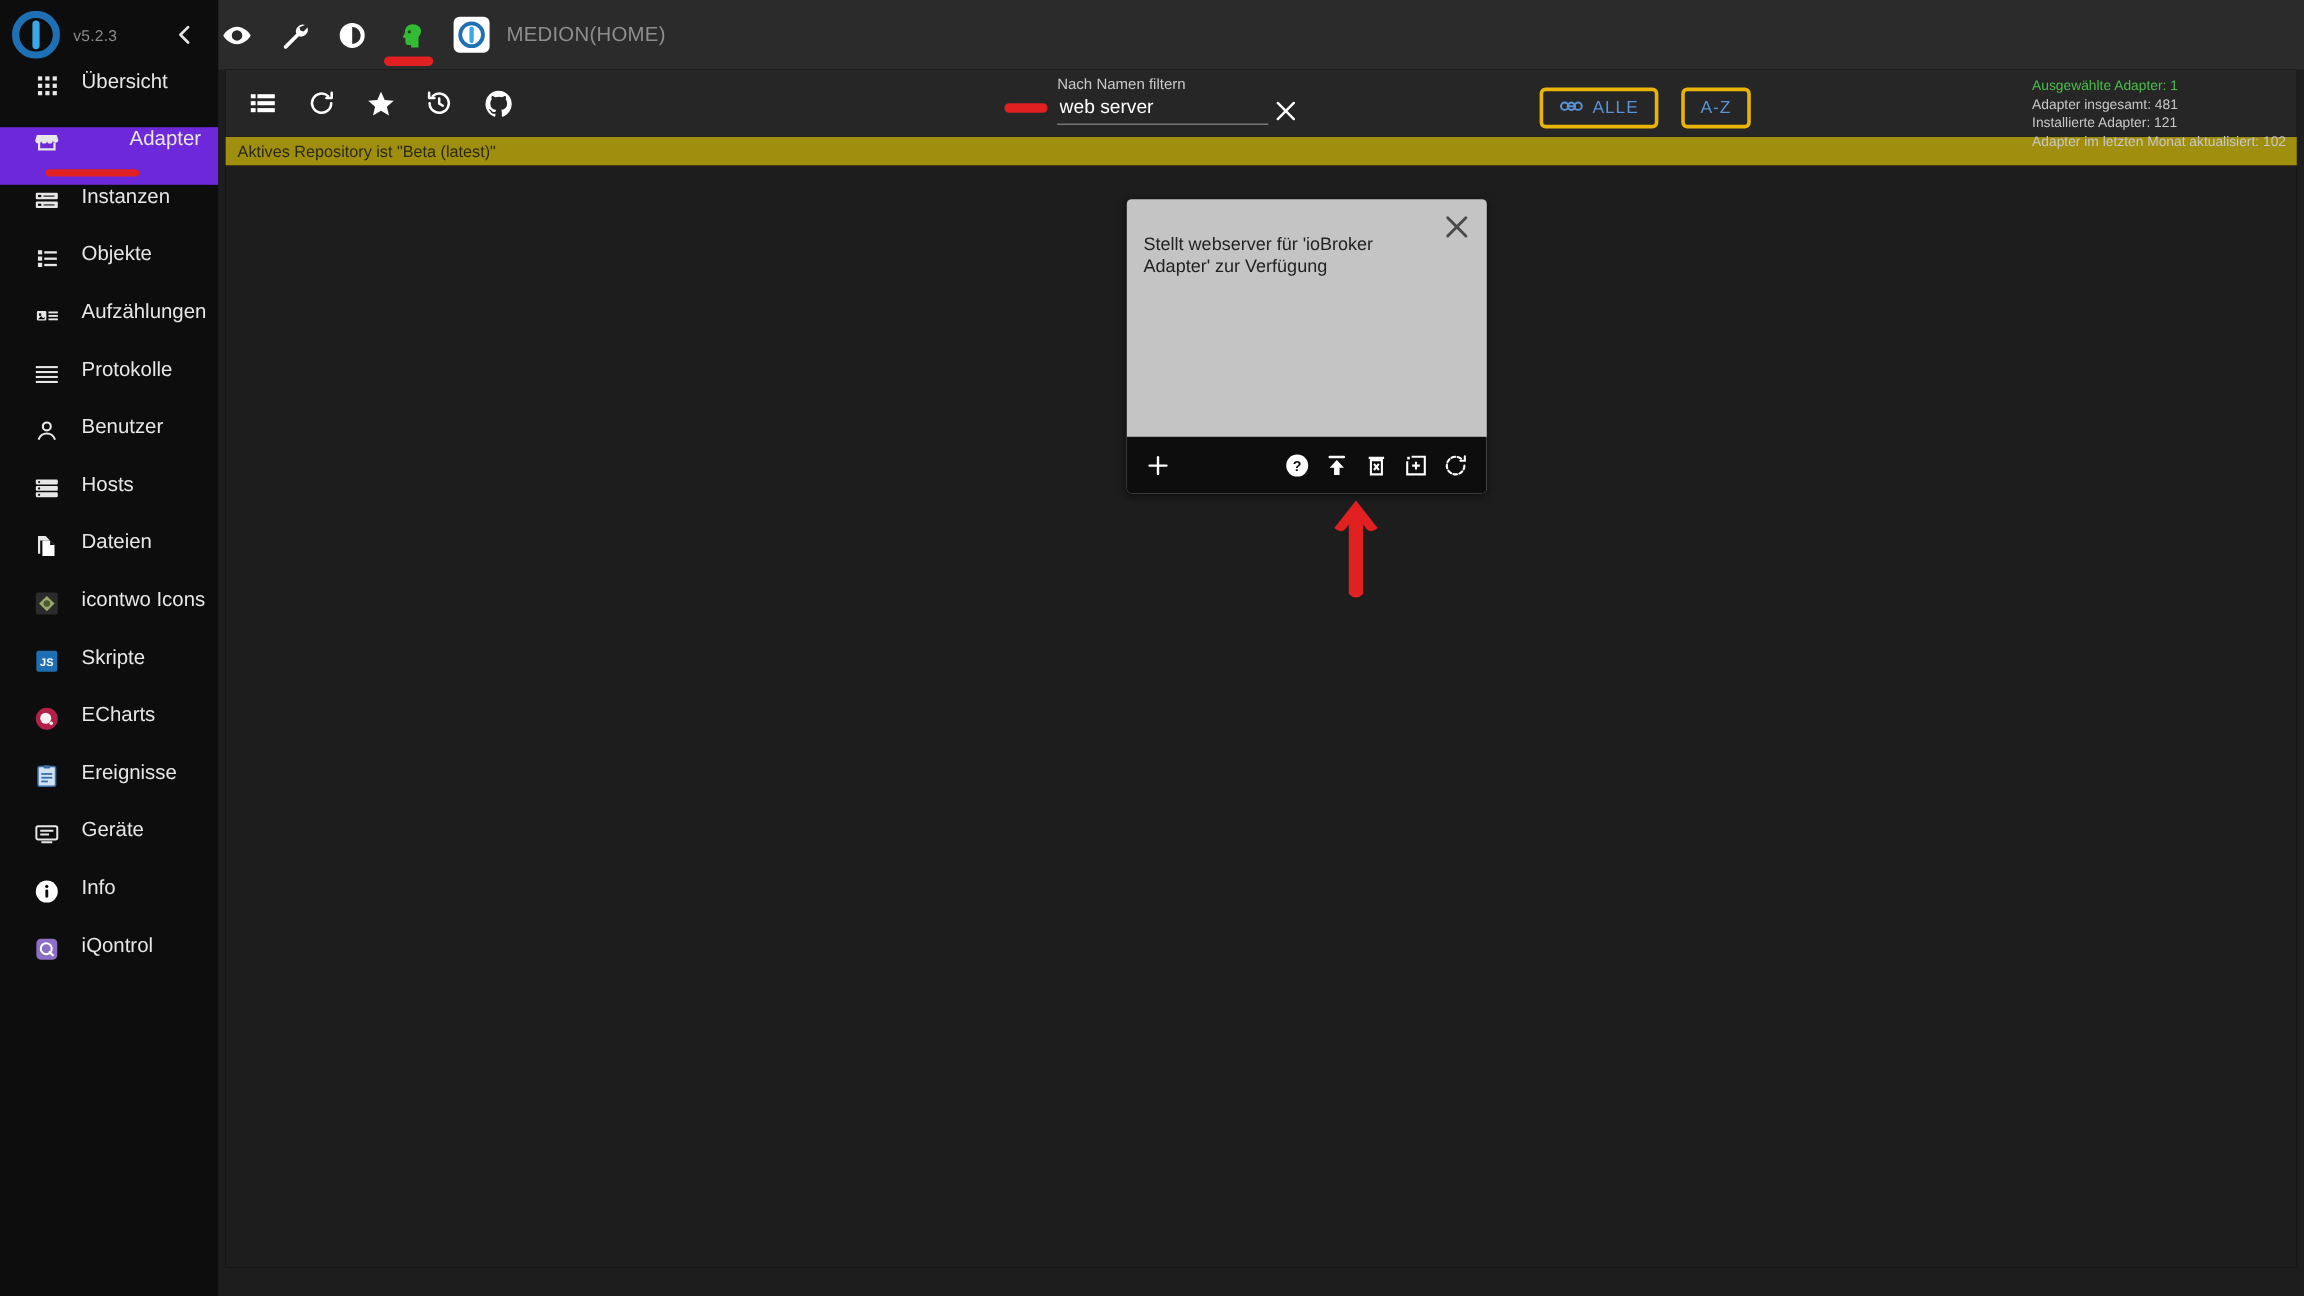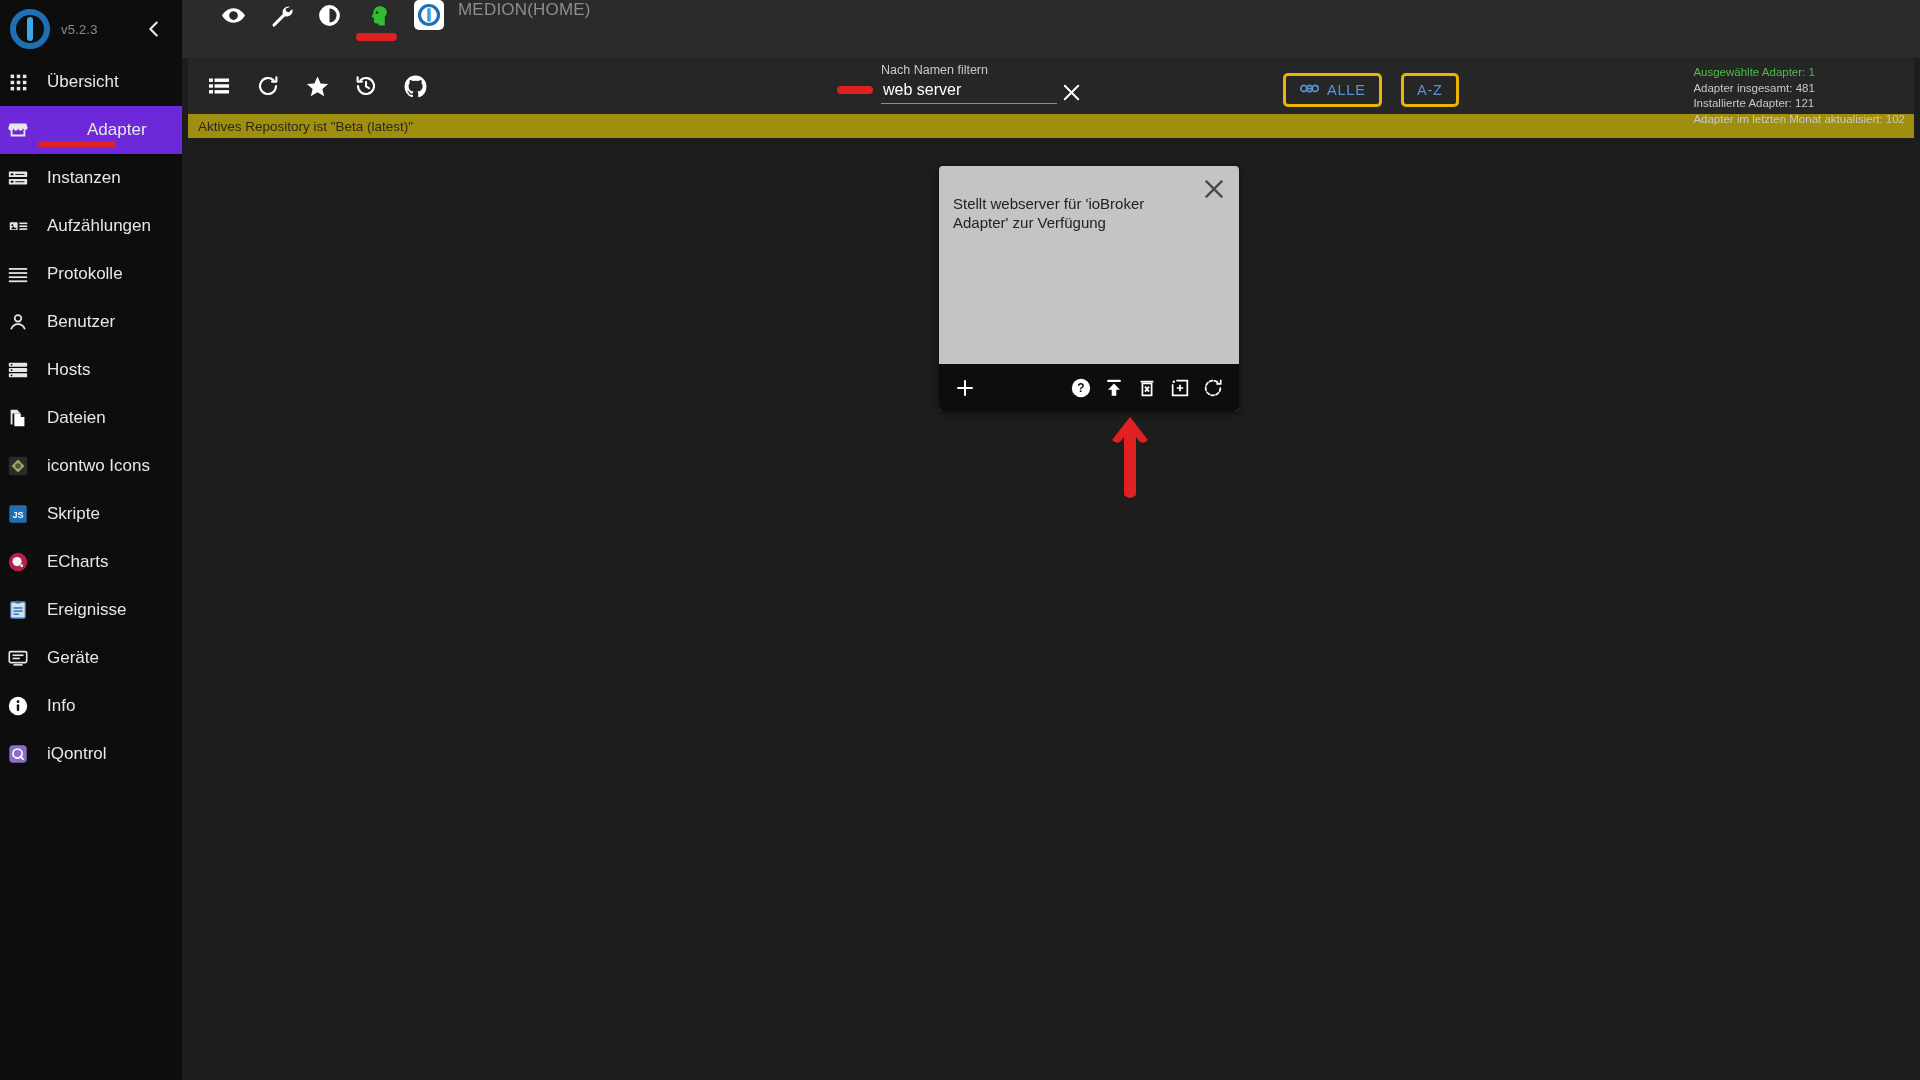--- a/index.html
+++ b/index.html
@@ -26,41 +26,41 @@
   .brand-logo { width: 40px; height: 40px; flex: 0 0 40px; }
   .brand-version {
     color: #8a8a8a; font-size: 13px; margin-left: 11px; letter-spacing: .2px;
   }
   .brand-collapse {
     position: absolute; right: 17px; top: 18px;
     width: 22px; height: 22px; color: #e6e6e6; cursor: pointer;
   }
   .nav { padding-top: 0; }
   .nav-item {
-    height: 48px; display: flex; align-items: center;
-    padding-left: 5px; color: #e7e7e7; font-size: 17px;
+    height: 48px; display: flex; align-items: flex-start;
+    padding-left: 26px; color: #e7e7e7; font-size: 17px;
     cursor: pointer; position: relative;
   }
   .nav-item.active { background: #6d28d9; gap: 40px; }
   .nav-icon {
     width: 26px; height: 26px; flex: 0 0 26px; margin-right: 16px;
     display: flex; align-items: center; justify-content: center;
   }
   .nav-icon svg { display: block; }
   .nav-label { white-space: nowrap; }
   .nav-underline {
     position: absolute; left: 38px; bottom: 7px; width: 78px; height: 6px;
     background: #e12121; border-radius: 3px;
   }
 
   
   #main { flex: 1 1 auto; position: relative; background: #1d1d1d; height: 1080px; }
 
   .topbar {
-    height: 58px; display: flex; padding-left: 36px;
+    height: 58px; display: flex; align-items: center; 
     background: #2b2b2b; position: relative;
   }
   .topbar-icon {
     width: 30px; height: 30px; margin-right: 18px; color: #fff;
     display: flex; align-items: center; justify-content: center; cursor: pointer;
     position: relative;
   }
   .expert-underline {
     position: absolute; left: -6px; bottom: -11px; width: 41px; height: 8px;
     background: #e12121; border-radius: 4px;
@@ -214,20 +214,33 @@
               <rect x="2" y="13" width="20" height="6" rx="1"></rect>
             <rect x="4" y="7" width="3" height="2" fill="#0d0d0d"></rect>
               <rect x="4" y="15" width="3" height="2" fill="#0d0d0d"></rect>
             <rect x="9" y="7.6" width="10" height="1" fill="#0d0d0d"></rect>
               <rect x="9" y="15.6" width="10" height="1" fill="#0d0d0d"></rect>
           </svg>
         </span>
         <span class="nav-label">Instanzen</span>
       </div>
 
+      <div class="nav-item">
+        <span class="nav-icon">
+          <svg viewBox="0 0 24 24" width="21" height="21" fill="currentColor">
+            <rect x="3" y="4" width="4" height="4"></rect>
+              <rect x="9" y="5" width="12" height="2.2"></rect>
+            <rect x="3" y="10" width="4" height="4"></rect>
+              <rect x="9" y="11" width="12" height="2.2"></rect>
+            <rect x="3" y="16" width="4" height="4"></rect>
+              <rect x="9" y="17" width="12" height="2.2"></rect>
+          </svg>
+        </span>
+        <span class="nav-label">Objekte</span>
+      </div>
 
       <div class="nav-item">
         <span class="nav-icon">
           <svg viewBox="0 0 24 24" width="21" height="21" fill="currentColor">
             <rect x="2" y="7" width="9" height="9" rx="1"></rect>
             <circle cx="5" cy="10.5" r="1.2" fill="#0d0d0d"></circle>
             <path d="M3.2 15 6 11.8l2 2.2 1.4-1.3V15z" fill="#0d0d0d"></path>
             <rect x="13" y="7.5" width="9" height="1.8"></rect>
               <rect x="13" y="10.8" width="9" height="1.8"></rect>
               <rect x="13" y="14.1" width="9" height="1.8"></rect>

